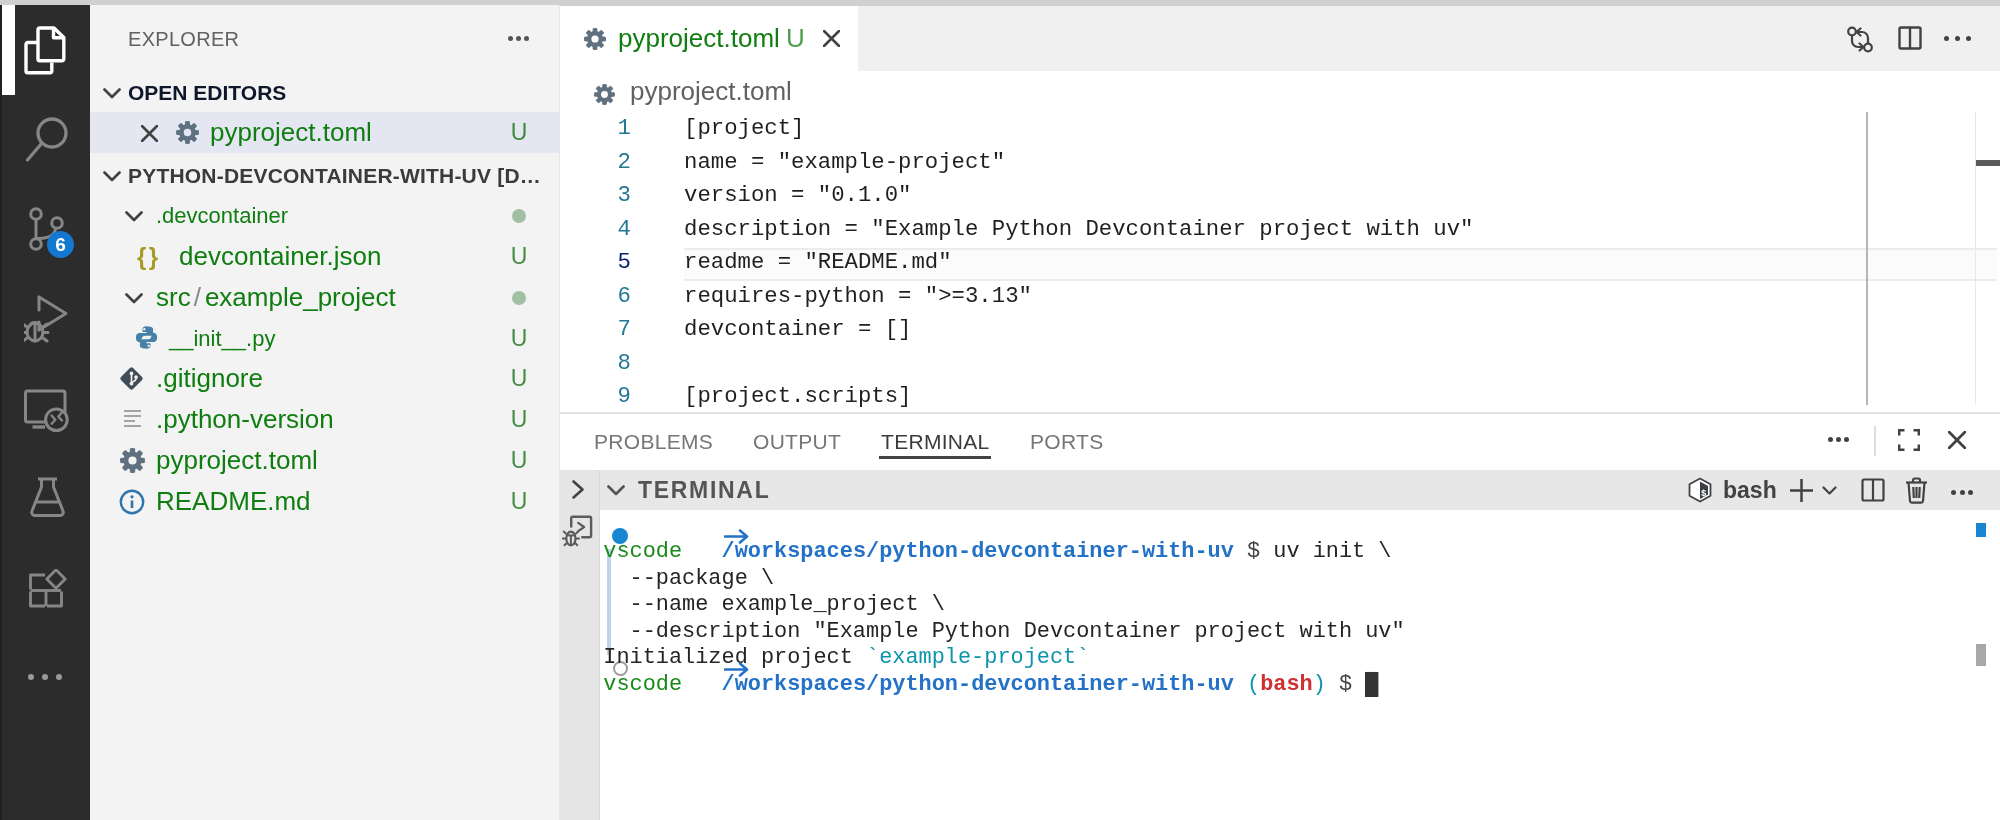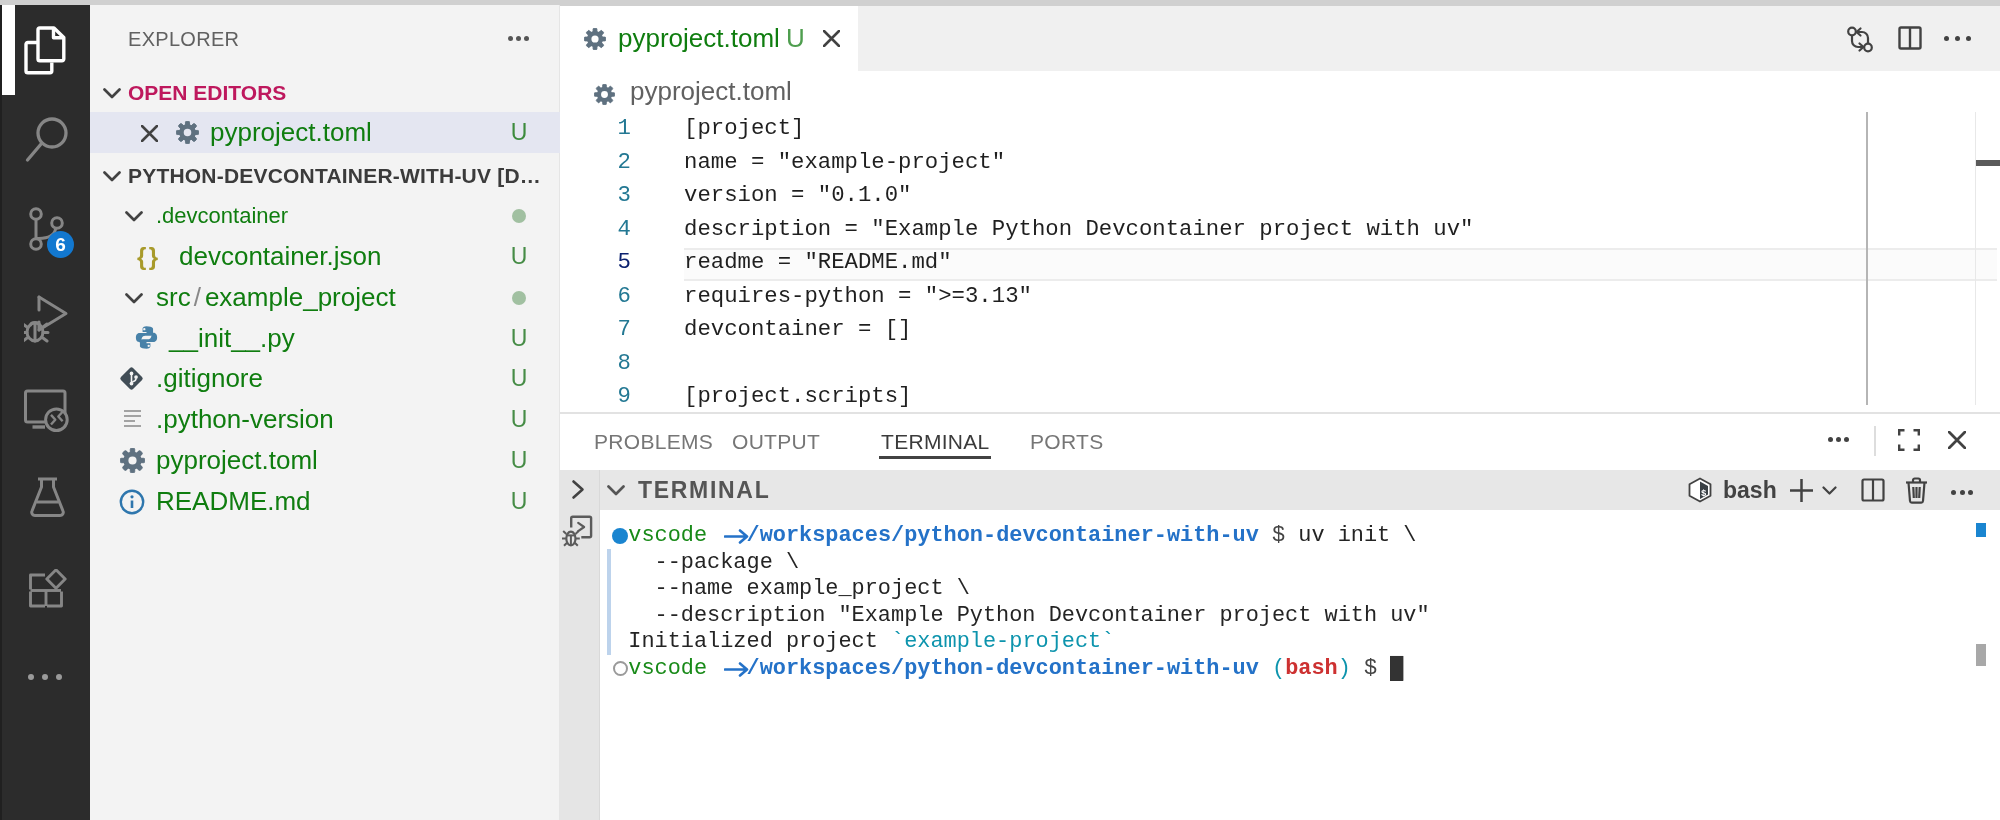--- a/index.html
+++ b/index.html
@@ -16,21 +16,21 @@
   #tab1 { left:560px; top:6px; width:298px; height:65px; background:#ffffff; }
   #breadcrumb { left:560px; top:71px; width:1440px; height:41px; background:#ffffff; }
   #codearea { left:560px; top:112px; width:1440px; height:300px; background:#ffffff; }
   #panel { left:560px; top:412px; width:1440px; height:408px; background:#ffffff; border-top:2px solid #e2e2e2; }
   
   .row { position:absolute; height:41px; line-height:41px; white-space:nowrap; }
   .green { color:#0f7d0f; }
   .ubadge { position:absolute; left:509px; width:20px; text-align:center; font-size:23px; color:#468c46; height:41px; line-height:41px; }
   .cl { position:absolute; left:684px; font-size:22.3px; line-height:33.5px; height:33.5px; color:#1f1f1f; }
   .lnum { position:absolute; width:50px; text-align:right; left:581px; font-size:22.3px; line-height:33.5px; height:33.5px; color:#237893; font-family:"Liberation Mono", monospace; }
-  .tl { position:absolute; left:602px; font-size:21.9px; line-height:26.6px; height:26.6px; color:#242424; }
+  .tl { position:absolute; left:577px; font-size:21.9px; line-height:26.6px; height:26.6px; color:#242424;margin-top:16px; }
 </style>
 </head>
 <body>
   <div class="abs" id="topstrip"></div>
   <div class="abs" id="actbar"></div>
   <div class="abs" style="left:0px; top:5px; width:2px; height:815px; background:#202020;"></div>
   <div class="abs" id="whitebar" style="left:2px; top:5px; width:13px; height:90px; background:#ffffff;"></div>
   <div class="abs" id="sidebar"></div>
   <div class="abs" id="tabbar"></div>
   <div class="abs" id="tab1"></div>
@@ -127,21 +127,21 @@
     </defs>
   </svg>
   <div class="abs" style="left:128px; top:19px; width:300px; height:41px; line-height:41px; font-size:20px; letter-spacing:0.3px; color:#616161;">EXPLORER</div>
   <div class="abs" style="left:508px; top:36px; width:5px; height:5px; border-radius:50%; background:#555;"></div>
   <div class="abs" style="left:516px; top:36px; width:5px; height:5px; border-radius:50%; background:#555;"></div>
   <div class="abs" style="left:524px; top:36px; width:5px; height:5px; border-radius:50%; background:#555;"></div>
 
   <svg class="abs" style="left:103px; top:87px;" width="18" height="13" viewBox="0 0 18 13">
     <use href="#chev" stroke="#424242"></use>
   </svg>
-  <div class="row" style="left:128px; top:71.5px; font-size:21px; font-weight:bold; color:#be185d;">OPEN EDITORS</div>
+  <div class="row" style="left:128px; top:71.5px; font-size:21px; font-weight:bold; color:#0f172a;">OPEN EDITORS</div>
 
   <div class="abs" style="left:90px; top:111.5px; width:470px; height:41px; background:#e4e6f1;"></div>
   <svg class="abs" style="left:141px; top:124.5px;" width="17" height="17" viewBox="0 0 17 17">
     <use href="#xx" stroke="#424242"></use>
   </svg>
   <svg class="abs" style="left:176px; top:121px;" width="23" height="23" viewBox="-12.5 -12.5 25 25" fill="#5f7180" stroke="#5f7180">
     <use href="#gear"></use>
   </svg>
   <div class="row green" style="left:210px; top:111.5px; font-size:26px;">pyproject.toml</div>
   <div class="ubadge" style="top:111.5px; color:#3d8b3d;">U</div>
@@ -163,21 +163,21 @@
 
   <svg class="abs" style="left:125px; top:292px;" width="18" height="13" viewBox="0 0 18 13">
     <use href="#chev" stroke="#424242"></use>
   </svg>
   <div class="row" style="left:156px; top:276.5px; font-size:26px;"><span class="green">src</span><span style="color:#888888; margin-left:3px; margin-right:4px;">/</span><span class="green">example_project</span></div>
   <div class="abs" style="left:511.5px; top:290.5px; width:14px; height:14px; border-radius:50%; background:#a1c0a1;"></div>
 
   <svg class="abs" style="left:134px; top:325px;" width="25" height="25" viewBox="0 0 16 16" fill="#4781a8">
     <use href="#pylogo"></use>
   </svg>
-  <div class="row green" style="left:169px; top:317.5px; font-size:26px;">__init__.py</div>
+  <div class="row green" style="left:169px; top:317.5px; font-size:22px;">__init__.py</div>
   <div class="ubadge" style="top:317.5px;">U</div>
 
   <svg class="abs" style="left:118px; top:365px;" width="27" height="27" viewBox="0 0 25 25">
     <rect x="4.6" y="4.6" width="15.8" height="15.8" rx="2" fill="#414d56" transform="rotate(45 12.5 12.5)"></rect>
     <g stroke="#f3f3f3" fill="#f3f3f3">
       <circle cx="12.5" cy="7.8" r="1.7" stroke="none"></circle>
       <circle cx="12.5" cy="17.2" r="1.7" stroke="none"></circle>
       <circle cx="16.7" cy="11.2" r="1.7" stroke="none"></circle>
       <path d="M12.5 8 V17" stroke-width="1.5" fill="none"></path>
       <path d="M16.7 12.5 C16.7 15 14.5 15.2 13.2 15.6" stroke-width="1.5" fill="none"></path>
@@ -256,21 +256,21 @@
   <pre class="cl" style="top:212.5px;">description = "Example Python Devcontainer project with uv"</pre>
   <pre class="cl" style="top:246px;">readme = "README.md"</pre>
   <pre class="cl" style="top:279.5px;">requires-python = "&gt;=3.13"</pre>
   <pre class="cl" style="top:313px;">devcontainer = []</pre>
   <pre class="cl" style="top:380px;">[project.scripts]</pre>
   <div class="abs" style="left:1866px; top:112px; width:2px; height:293px; background:#b5b5b5;"></div>
   <div class="abs" style="left:1975px; top:112px; width:1px; height:293px; background:#e8e8e8;"></div>
   <div class="abs" style="left:1976px; top:160px; width:24px; height:6px; background:#5a5a5a;"></div>
 
   <div class="abs" style="left:594px; top:414px; height:40px; line-height:56px; font-size:21px; letter-spacing:0.3px; color:#767676;">PROBLEMS</div>
-  <div class="abs" style="left:732px; top:414px; height:56px; line-height:56px; font-size:21px; letter-spacing:0.3px; color:#767676;">OUTPUT</div>
+  <div class="abs" style="left:753px; top:414px; height:56px; line-height:56px; font-size:21px; letter-spacing:0.3px; color:#767676;">OUTPUT</div>
   <div class="abs" style="left:881px; top:414px; height:56px; line-height:56px; font-size:21px; letter-spacing:0.3px; color:#3b3b3b;">TERMINAL</div>
   <div class="abs" style="left:879px; top:456px; width:112px; height:3px; background:#424242;"></div>
   <div class="abs" style="left:1030px; top:414px; height:56px; line-height:56px; font-size:21px; letter-spacing:0.3px; color:#767676;">PORTS</div>
   <div class="abs" style="left:1828px; top:437px; width:5.4px; height:5.4px; border-radius:50%; background:#424242;"></div>
   <div class="abs" style="left:1836px; top:437px; width:5.4px; height:5.4px; border-radius:50%; background:#424242;"></div>
   <div class="abs" style="left:1844px; top:437px; width:5.4px; height:5.4px; border-radius:50%; background:#424242;"></div>
   <div class="abs" style="left:1874px; top:426px; width:2px; height:30px; background:#dddddd;"></div>
   <svg class="abs" style="left:1898px; top:429px;" width="22" height="22" viewBox="0 0 22 22">
     <g fill="none" stroke="#424242" stroke-width="2.4">
       <path d="M1.2 6.5 V1.2 H6.5"></path>

